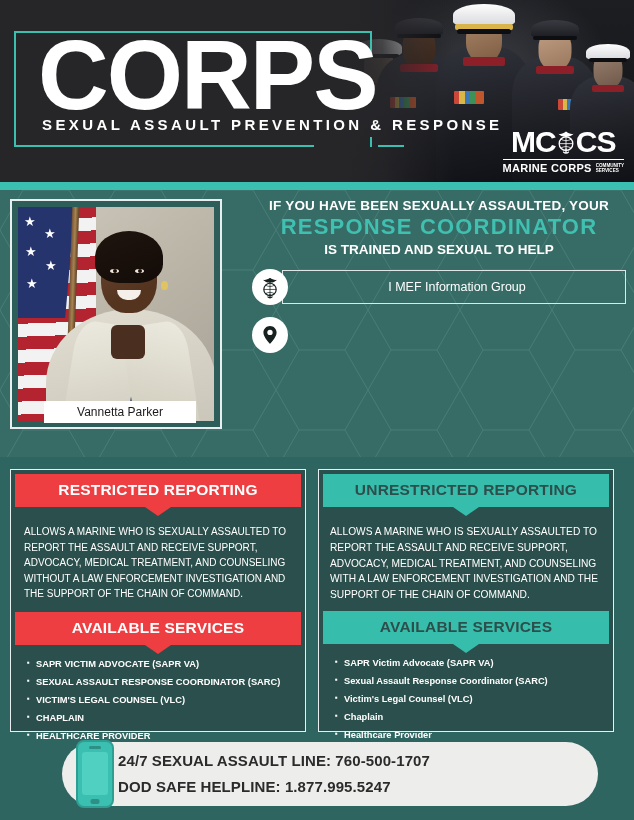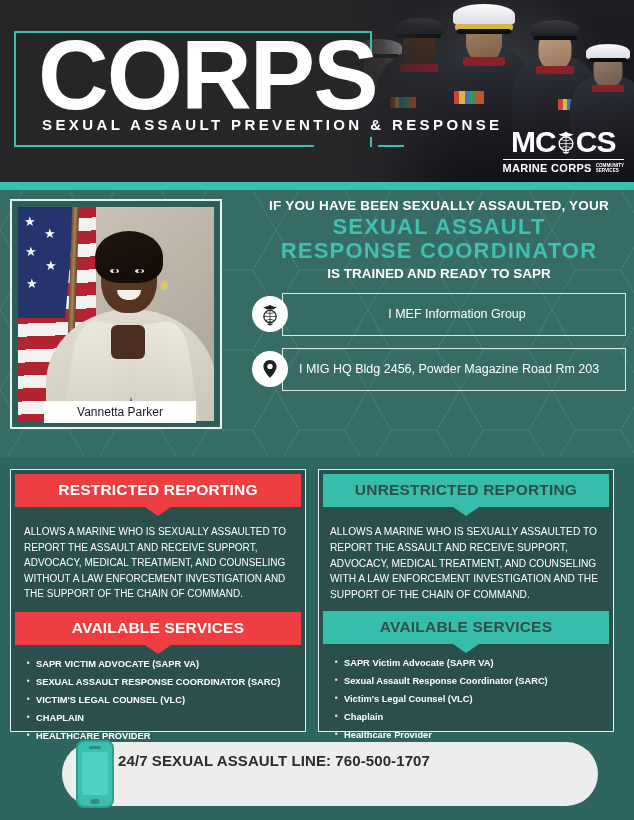--- a/index.html
+++ b/index.html
@@ -205,21 +205,21 @@
   }
 
   .inforow { display:flex; align-items:center; margin-top:12px; }
   .circicon {
     width:36px; height:36px; border-radius:50%; background:#fff;
     display:flex; align-items:center; justify-content:center; flex:0 0 36px;
     position:relative; z-index:2;
   }
   .infobox {
     flex:1; margin-left:-6px; border:1.5px solid #dfe6e6;
-    height:43px; display:flex; align-items:center; justify-content:center;
+    height:34px; display:flex; align-items:center; justify-content:center;
     color:#fff; font-size:12.5px; padding:0 8px 0 14px; text-align:center;
   }
   .infobox.addr { justify-content:flex-start; padding-left:16px; }
 
   
   .panels {
     position:relative; display:flex; gap:12px;
     padding:12px 20px 0 10px; height:275px;
   }
   .panel {
@@ -418,45 +418,43 @@
       <div class="pt-eye" style="left:117px;"></div>
       <div class="pt-smile"></div>
       <div class="pt-earring"></div>
     </div>
     <div class="nameplate">Vannetta Parker</div>
   </div>
 
   <div class="rightcol">
     <div class="line1">IF YOU HAVE BEEN SEXUALLY ASSAULTED, YOUR</div>
     <div class="bigteal">
-      <div>SEXUAL ASSAULT</div>
       <div>RESPONSE COORDINATOR</div>
     </div>
-    <div class="line2">IS TRAINED AND READY TO SAPR</div>
+    <div class="line2">IS TRAINED AND SEXUAL TO HELP</div>
 
     <div class="inforow">
       <div class="circicon">
         <svg viewBox="0 0 32 32" width="26" height="26" aria-hidden="true">
           <circle cx="16" cy="19" r="7.6" fill="none" stroke="#17211f" stroke-width="1.5"></circle>
           <path d="M8.4 19h15.2M16 11.4v15.2M10.2 13.6c3.8 2.4 7.8 2.4 11.6 0M10.2 24.4c3.8-2.4 7.8-2.4 11.6 0" stroke="#17211f" stroke-width=".9" fill="none"></path>
           <path d="M16 4.6 c-2.8 2.2 -6 3.2 -8.8 2.4 c2 2 4.8 3.4 7.4 3.6 l1.4 .4 l1.4 -.4 c2.6 -.2 5.4 -1.6 7.4 -3.6 c-2.8 .8 -6 -.2 -8.8 -2.4 z" fill="#17211f"></path>
           <path d="M16 25.2 v3.6 M13.4 28.2 c1.3 1.5 3.9 1.5 5.2 0" stroke="#17211f" stroke-width="1.5" fill="none" stroke-linecap="round"></path>
         </svg>
       </div>
       <div class="infobox">I MEF Information Group</div>
     </div>
 
     <div class="inforow">
       <div class="circicon">
         <svg viewBox="0 0 24 24" width="22" height="22" aria-hidden="true">
           <path d="M12 2.2c-4 0-7.2 3.2-7.2 7.2 0 5.4 7.2 12.4 7.2 12.4s7.2-7 7.2-12.4c0-4-3.2-7.2-7.2-7.2z" fill="#17211f"></path>
           <circle cx="12" cy="9.2" r="2.9" fill="#fff"></circle>
         </svg>
       </div>
-      <div class="infobox addr">I MIG HQ Bldg 2456, Powder Magazine Road Rm 203</div>
     </div>
   </div>
 </div>
 
 <div class="panels">
 
   <div class="panel p-red">
     <div class="banner">
       <span>RESTRICTED REPORTING</span>
       <span class="notch"></span>
@@ -501,14 +499,15 @@
 
 <div class="footer">
   <div class="pill"></div>
   <div class="phone">
     <span class="spk"></span>
     <span class="screen"></span>
     <span class="home"></span>
   </div>
   <div class="footer-lines">
     <div class="fl">24/7 SEXUAL ASSAULT LINE: 760-500-1707</div>
+    <div class="fl">DOD SAFE HELPLINE: 1.877.995.5247</div>
   </div>
 </div>
 
 </body></html>

